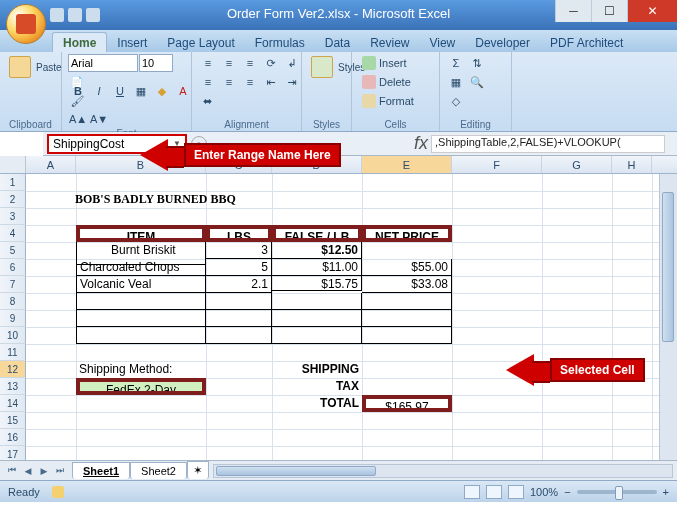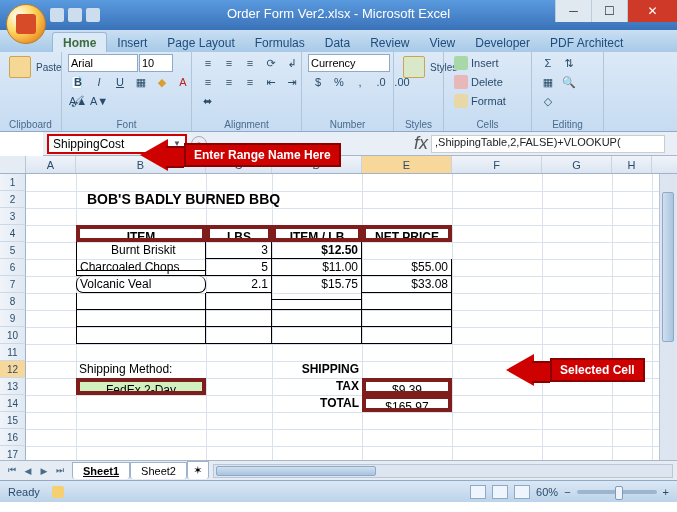--- a/index.html
+++ b/index.html
@@ -132,21 +132,21 @@
         </div>
       <div class="col">
         <div class="sm-btn">✂</div>
         <div class="sm-btn">📄</div>
         <div class="sm-btn">🖌</div>
       </div>
     </div>
     <div class="group-title">Clipboard</div>
   </div>
   <div class="group" style="width:130px">
-    <div class="group-body col" style="gap:1px">
+    <div class="group-body col" style="gap:10px">
       <div class="row">
           <input class="sel" style="width: 70px;" value="Arial">
           <input class="sel" style="width: 34px;" value="10">
         </div>
       <div class="row">
         <div class="sm-btn bold">B</div>
         <div class="sm-btn" style="font-style:italic">I</div>
         <div class="sm-btn" style="text-decoration:underline">U</div>
         <div class="sm-btn">▦</div>
         <div class="sm-btn" style="color:#d8a030">◆</div>
@@ -173,33 +173,20 @@
         <div class="sm-btn">≡</div>
         <div class="sm-btn">≡</div>
         <div class="sm-btn">⇤</div>
         <div class="sm-btn">⇥</div>
       </div>
       <div class="row">
           <div class="sm-btn" style="width:auto;padding:0 4px">⬌</div>
         </div>
     </div>
     <div class="group-title">Alignment</div>
-  </div>
-  <div class="group" style="width:92px">
-    <div class="group-body col">
-      <input class="sel" style="width: 82px;" value="Currency">
-      <div class="row">
-        <div class="sm-btn">$</div>
-        <div class="sm-btn">%</div>
-        <div class="sm-btn">,</div>
-        <div class="sm-btn">.0</div>
-        <div class="sm-btn">.00</div>
-      </div>
-    </div>
-    <div class="group-title">Number</div>
   </div>
   <div class="group" style="width:50px">
     <div class="group-body">
         <div class="btn-lg">
           <div class="ico" style="background:#d8e8c8"></div>
           <span>Styles</span>
         </div>
       </div>
     <div class="group-title">Styles</div>
   </div>
@@ -306,54 +293,53 @@
         <div class="gridline-h" style="top: 255px;"></div>
         <div class="gridline-h" style="top: 272px;"></div>
         <div class="gridline-v" style="left: 50px;"></div>
         <div class="gridline-v" style="left: 180px;"></div>
         <div class="gridline-v" style="left: 246px;"></div>
         <div class="gridline-v" style="left: 336px;"></div>
         <div class="gridline-v" style="left: 426px;"></div>
         <div class="gridline-v" style="left: 516px;"></div>
         <div class="gridline-v" style="left: 586px;"></div>
         <div class="gridline-v" style="left: 626px;"></div>
-        <div class="cell bold" style="left: 58px; top: 17px; width: 300px; height: 17px; font-size: 14px;">BOB'S BADLY BURNED BBQ</div>
+        <div class="cell bold" style="left: 46px; top: 17px; width: 300px; height: 17px; font-size: 12px; font-family: Liberation Serif, serif;">BOB'S BADLY BURNED BBQ</div>
         <div class="cell bold ctr bord" style="left: 50px; top: 51px; width: 130px; height: 17px;">ITEM</div>
         <div class="cell bold ctr bord" style="left: 180px; top: 51px; width: 66px; height: 17px;">LBS</div>
-        <div class="cell bold ctr bord" style="left: 246px; top: 51px; width: 90px; height: 17px;">ITEM / LB</div>
+        <div class="cell bold ctr bord" style="left: 246px; top: 51px; width: 90px; height: 17px;">FALSE / LB</div>
         <div class="cell bold ctr bord" style="left: 336px; top: 51px; width: 90px; height: 17px;">NET PRICE</div>
-        <div class="cell bord-l bord-r bord-b" style="left: 50px; top: 68px; width: 130px; height: 29px; padding-left: 34px;">Burnt Briskit</div>
+        <div class="cell bord-l bord-r bord-b" style="left: 50px; top: 68px; width: 130px; height: 23px; padding-left: 34px;">Burnt Briskit</div>
         <div class="cell rt bord-r bord-b" style="left: 180px; top: 68px; width: 66px; height: 17px;">3</div>
         <div class="cell rt bord-r bord-b" style="left: 246px; top: 68px; width: 90px; height: 17px; font-weight: bold;">$12.50</div>
         <div class="cell bord-l bord-r bord-b" style="left: 50px; top: 85px; width: 130px; height: 17px;">Charcoaled Chops</div>
         <div class="cell rt bord-r bord-b" style="left: 180px; top: 85px; width: 66px; height: 17px;">5</div>
         <div class="cell rt bord-r bord-b" style="left: 246px; top: 85px; width: 90px; height: 17px;">$11.00</div>
         <div class="cell rt bord-r bord-b" style="left: 336px; top: 85px; width: 90px; height: 17px;">$55.00</div>
-        <div class="cell bord-l bord-r bord-b" style="left: 50px; top: 102px; width: 130px; height: 17px; border-radius: 7px;">Volcanic Veal</div>
+        <div class="cell bord-l bord-r bord-b" style="left: 50px; top: 102px; width: 130px; height: 17px;">Volcanic Veal</div>
         <div class="cell rt bord-r bord-b" style="left: 180px; top: 102px; width: 66px; height: 17px;">2.1</div>
-        <div class="cell rt bord-r bord-b" style="left: 246px; top: 102px; width: 90px; height: 24px;">$15.75</div>
+        <div class="cell rt bord-r bord-b" style="left: 246px; top: 102px; width: 90px; height: 15px;">$15.75</div>
         <div class="cell rt bord-r bord-b" style="left: 336px; top: 102px; width: 90px; height: 17px;">$33.08</div>
         <div class="cell bord-l bord-r bord-b" style="left: 50px; top: 119px; width: 130px; height: 17px;"></div>
         <div class="cell bord-r bord-b" style="left: 180px; top: 119px; width: 66px; height: 17px;"></div>
         <div class="cell bord-r bord-b" style="left: 246px; top: 119px; width: 90px; height: 17px;"></div>
         <div class="cell bord-r bord-b" style="left: 336px; top: 119px; width: 90px; height: 17px;"></div>
         <div class="cell bord-l bord-r bord-b" style="left: 50px; top: 136px; width: 130px; height: 17px;"></div>
         <div class="cell bord-r bord-b" style="left: 180px; top: 136px; width: 66px; height: 17px;"></div>
         <div class="cell bord-r bord-b" style="left: 246px; top: 136px; width: 90px; height: 17px;"></div>
         <div class="cell bord-r bord-b" style="left: 336px; top: 136px; width: 90px; height: 17px;"></div>
         <div class="cell bord-l bord-r bord-b" style="left: 50px; top: 153px; width: 130px; height: 17px;"></div>
         <div class="cell bord-r bord-b" style="left: 180px; top: 153px; width: 66px; height: 17px;"></div>
         <div class="cell bord-r bord-b" style="left: 246px; top: 153px; width: 90px; height: 17px;"></div>
         <div class="cell bord-r bord-b" style="left: 336px; top: 153px; width: 90px; height: 17px;"></div>
         <div class="cell " style="left: 50px; top: 187px; width: 130px; height: 17px;">Shipping Method:</div>
         <div class="cell hl-green bord" style="left: 50px; top: 204px; width: 130px; height: 17px;">FedEx 2-Day</div>
         <div class="cell bold rt" style="left: 246px; top: 187px; width: 90px; height: 17px;">SHIPPING</div>
         <div class="cell bold rt" style="left: 246px; top: 204px; width: 90px; height: 17px;">TAX</div>
         <div class="cell bold rt" style="left: 246px; top: 221px; width: 90px; height: 17px;">TOTAL</div>
-        <div class="cell rt bord" style="left: 336px; top: 204px; width: 90px; height: 17px;">$9.39</div>
         <div class="cell rt bord" style="left: 336px; top: 221px; width: 90px; height: 17px;">$165.97</div>
       </div>
   </div>
 </div>
 
 <div class="vscroll">
     <div class="vscroll-thumb"></div>
   </div>
 
 <div class="annot" style="left:550px; top:358px;">
@@ -376,18 +362,18 @@
     </div>
 </div>
 
 <div class="status">
   <span>Ready</span>
   <span style="margin-left:12px;width:12px;height:12px;background:#f5d070;border-radius:2px"></span>
   <div class="right">
     <div class="view-btn"></div>
     <div class="view-btn"></div>
     <div class="view-btn"></div>
-    <span>60%</span>
+    <span>100%</span>
     <span>−</span>
     <div class="zoom-slider"></div>
     <span>+</span>
   </div>
 </div>
 
 </body></html>

